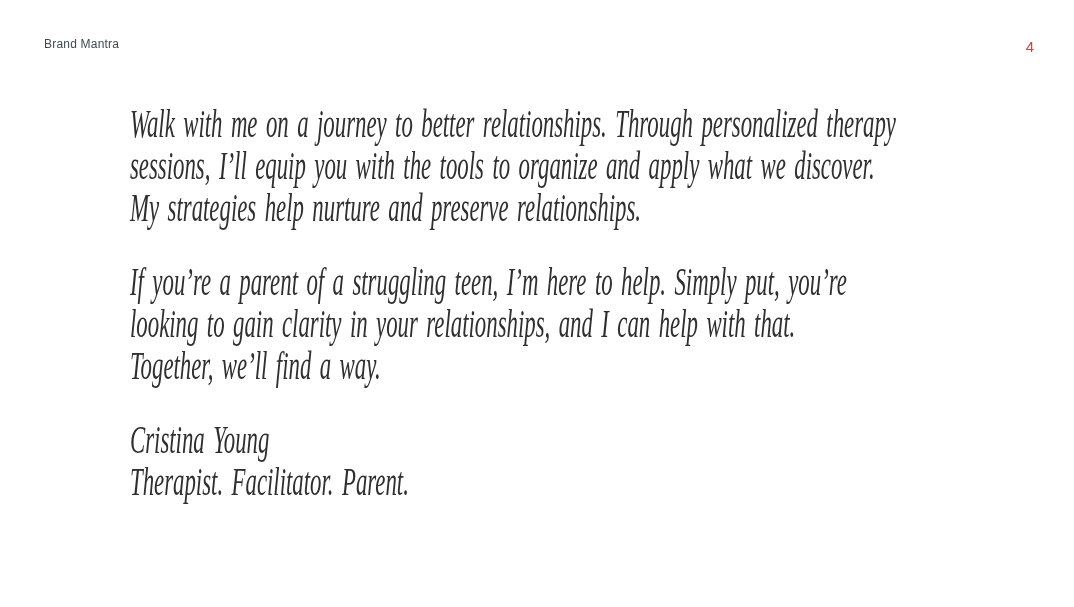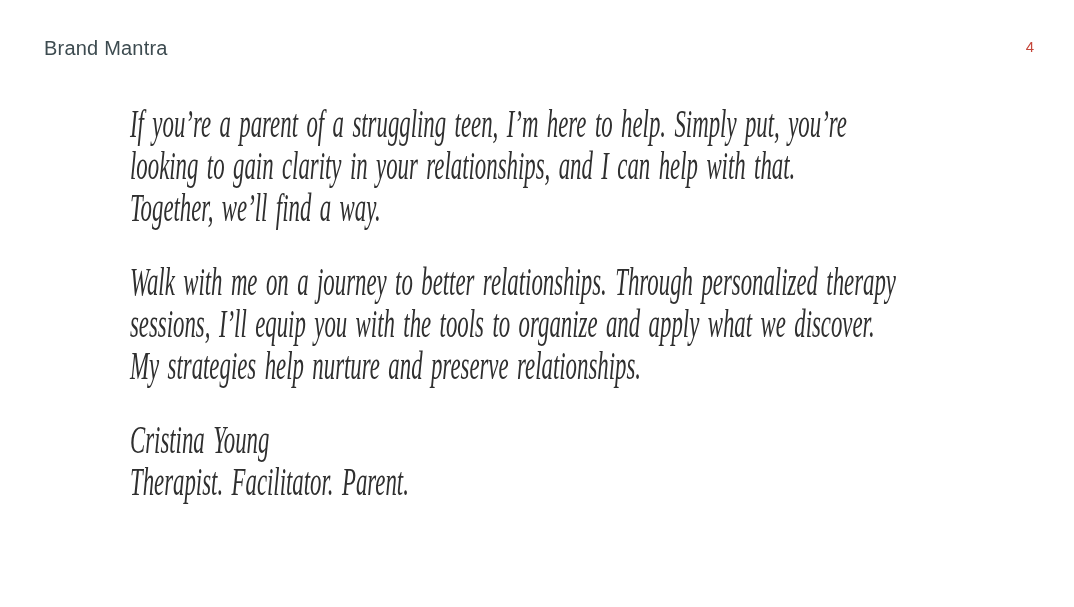--- a/index.html
+++ b/index.html
@@ -19,21 +19,21 @@
   .slide {
     position: relative;
     width: 1074px;
     height: 607px;
     background: var(--background);
   }
   .brand-label {
     position: absolute;
     left: 44px;
     top: 37px;
-    font-size: 20px;
+    font-size: 12px;
     font-weight: 500;
     letter-spacing: 0.2px;
     color: var(--brand_text);
   }
   .page-number {
     position: absolute;
     right: 40px;
     top: 38px;
     font-size: 15px;
     color: var(--page_number);
@@ -63,29 +63,29 @@
 
 <div class="slide">
 
   <div class="brand-label">Brand Mantra</div>
 
   <div class="page-number">4</div>
 
   <div class="body-text">
 
     <div class="para">
+      <div class="tline">Walk with me on a journey to better relationships. Through personalized therapy</div>
+      <div class="tline">sessions, I’ll equip you with the tools to organize and apply what we discover.</div>
+      <div class="tline">My strategies help nurture and preserve relationships.</div>
+    </div>
+
+    <div class="para">
       <div class="tline">If you’re a parent of a struggling teen, I’m here to help. Simply put, you’re</div>
       <div class="tline">looking to gain clarity in your relationships, and I can help with that.</div>
       <div class="tline">Together, we’ll find a way.</div>
-    </div>
-
-    <div class="para">
-      <div class="tline">Walk with me on a journey to better relationships. Through personalized therapy</div>
-      <div class="tline">sessions, I’ll equip you with the tools to organize and apply what we discover.</div>
-      <div class="tline">My strategies help nurture and preserve relationships.</div>
     </div>
 
     <div class="sig">
       <div class="tline">Cristina Young</div>
       <div class="tline">Therapist. Facilitator. Parent.</div>
     </div>
 
   </div>
 
 </div>

